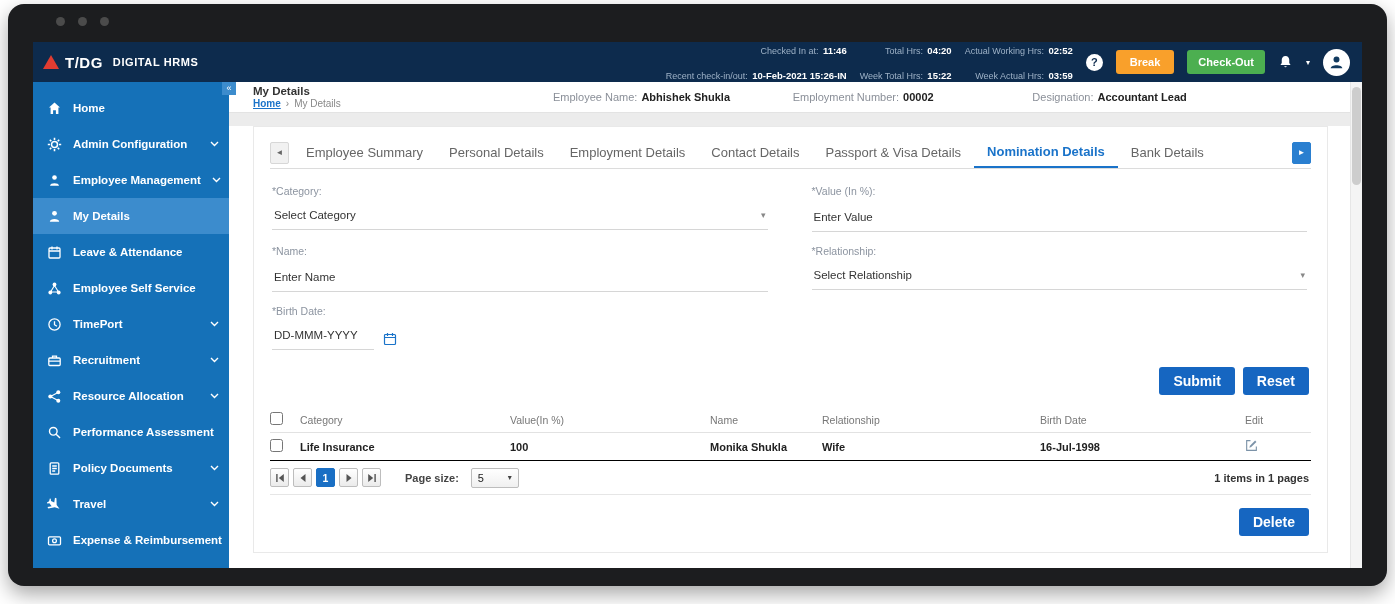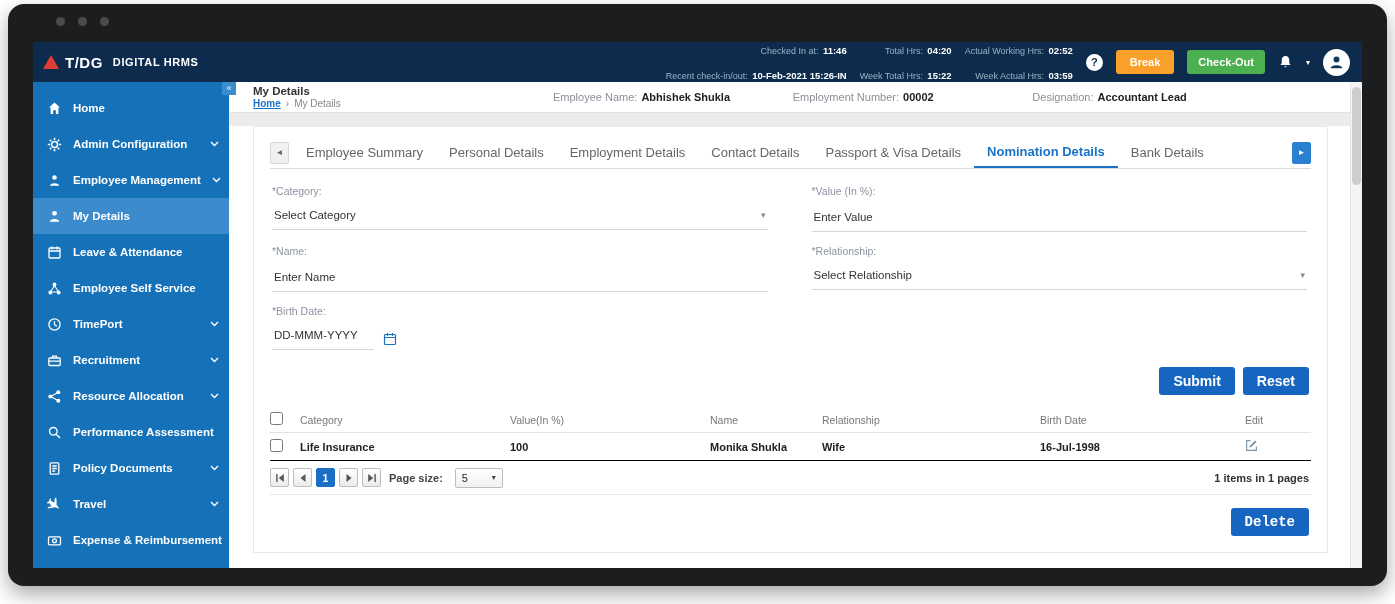--- a/index.html
+++ b/index.html
@@ -107,28 +107,28 @@
   .tbl-row { height:28px; border-bottom:1px solid #000000; font-size:11px; font-weight:bold; color:#222; }
   .cb { width:13px; height:13px; cursor:pointer; }
   .col-edit { text-align:left; padding-right:8px; }
   .edit-btn { display:inline-flex; cursor:pointer; }
 
   
   .pager { display:flex; align-items:center; height:34px; border-bottom:1px solid #e6e6e6; gap:4px; }
   .pg-btn { width:19px; height:19px; border:1px solid #bdbdbd; background:linear-gradient(#fff,#ebebeb);
             display:flex; align-items:center; justify-content:center; border-radius:2px; cursor:pointer; }
   .pg-btn.current { background:#1a6fc4; border-color:#1a6fc4; color:#fff; font-size:10.5px; font-weight:bold; }
-  .pg-size-label { margin-left:4px; font-size:11px; color:#444; font-weight:bold; }
+  .pg-size-label { margin-left:20px; font-size:11px; color:#444; font-weight:bold; }
   .pg-size { width:48px; height:20px; border:1px solid #bdbdbd; border-radius:2px; display:flex;
              align-items:center; padding:0 6px; font-size:11px; color:#222; margin-left:8px;
              background:linear-gradient(#fff,#f0f0f0); cursor:pointer; }
   .pg-size .f-caret { font-size:8px; color:#444; }
   .pg-summary { margin-left:auto; font-size:11px; font-weight:bold; color:#333; padding-right:2px; }
 
-  .delete-row { display:flex; justify-content:flex-end; padding:13px 2px 6px;font-family:Liberation Mono, monospace; }
+  .delete-row { display:flex; justify-content:flex-end; padding:13px 2px 6px; }
 </style>
 </head>
 <body>
 
 <div class="canvas">
   <div class="window">
     <div class="dots">
       <span class="dot"></span>
       <span class="dot"></span>
       <span class="dot"></span>

